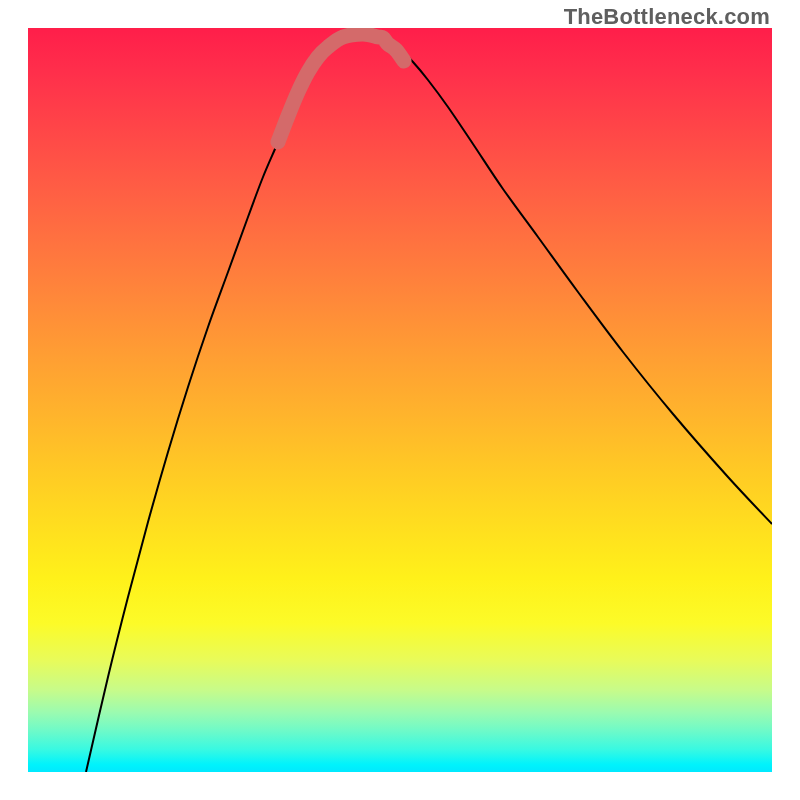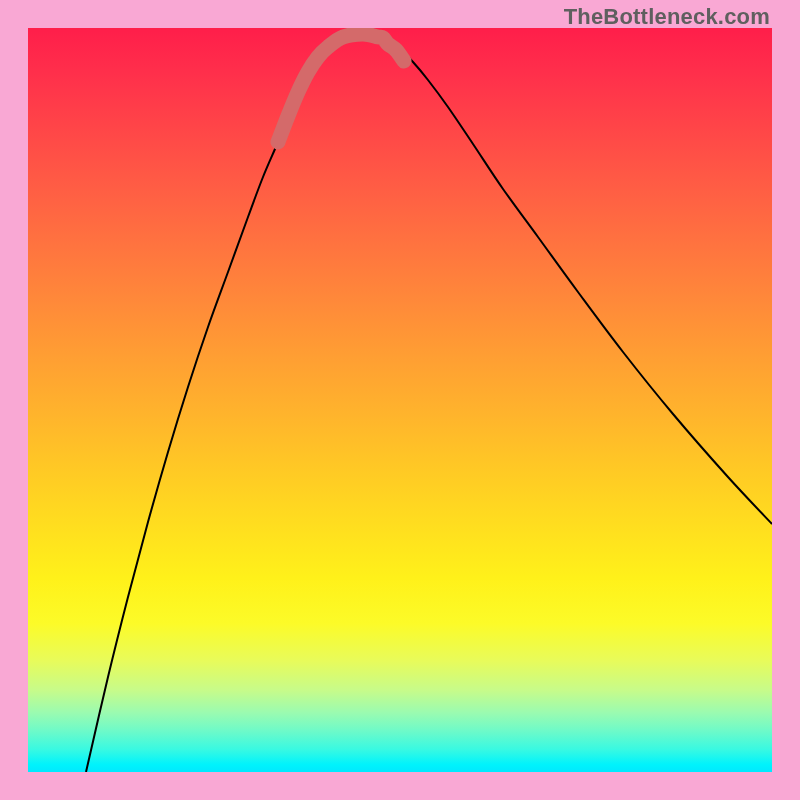--- a/index.html
+++ b/index.html
@@ -9,21 +9,21 @@
     height: 800px;
     overflow: hidden;
     background: #000;
   }
   .frame {
     position: absolute;
     top: 0;
     left: 0;
     width: 800px;
     height: 800px;
-    background: #f9a8d4;
+    background: #ffffff;
   }
   .plot {
     position: absolute;
     top: 28px;
     left: 28px;
     width: 744px;
     height: 744px;
     overflow: hidden;
   }
   .gradient {

